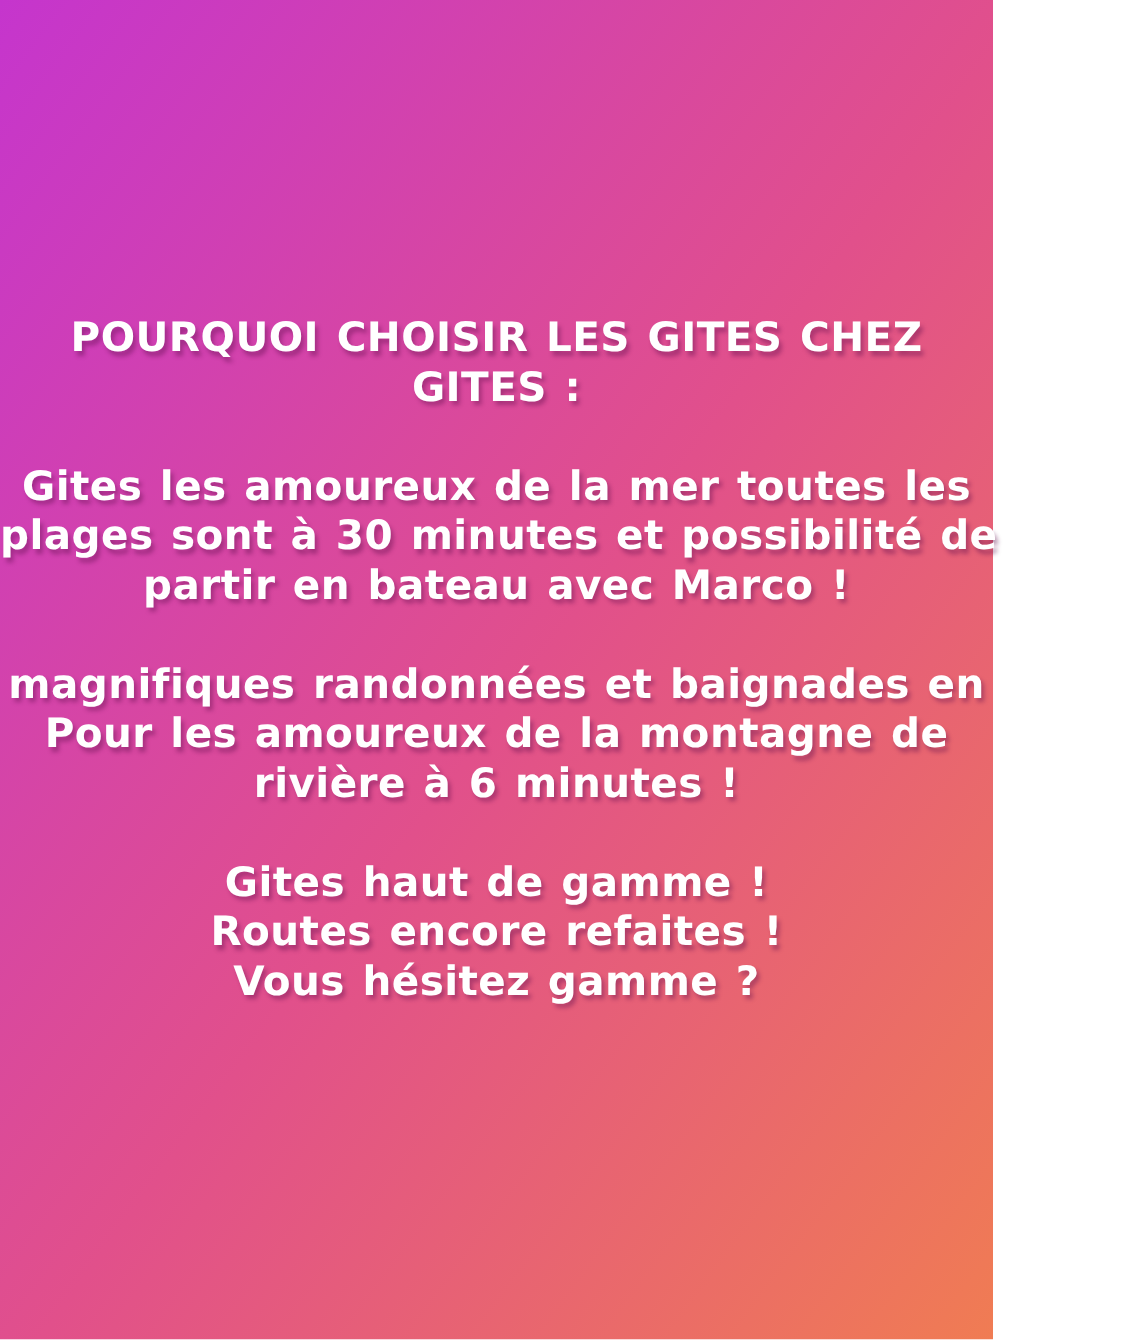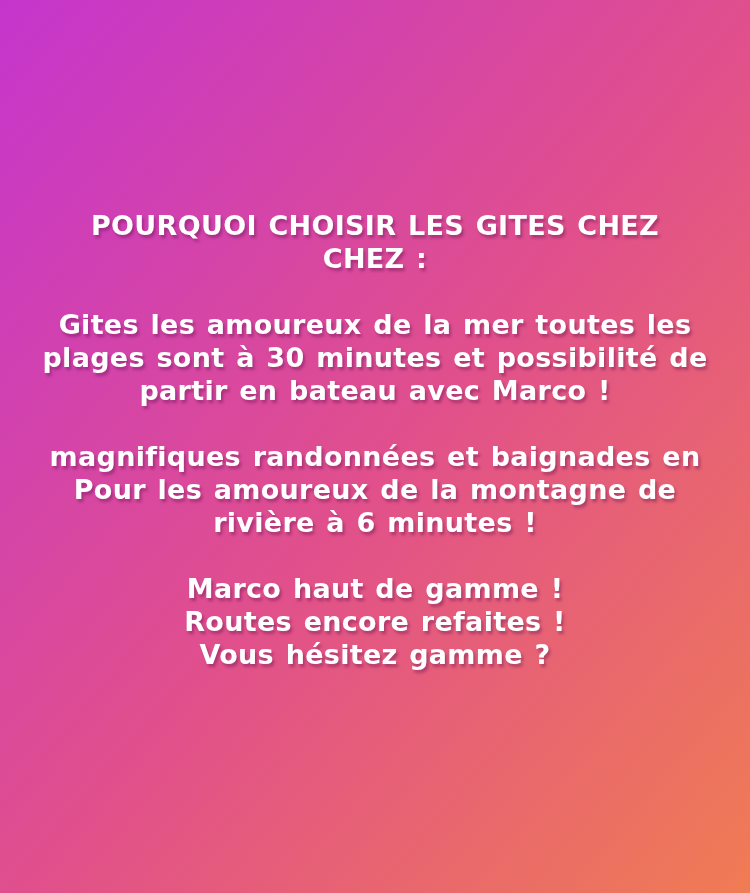--- a/index.html
+++ b/index.html
@@ -11,21 +11,21 @@
   html, body {
     margin: 0;
     padding: 0;
   }
   body {
     width: 750px;
     height: 893px;
     overflow: hidden;
   }
   .story {
-    width: 750px;
+    width: 662px;
     height: 893px;
     background: linear-gradient(
       to bottom right,
       var(--gradient-top-left, #c535cd) 0%,
       var(--gradient-middle, #e1508b) 52%,
       var(--gradient-bottom-right, #f07c53) 100%
     );
     box-sizing: border-box;
   }
   .text-block {
@@ -51,35 +51,35 @@
   }
 </style>
 </head>
 <body>
 
 <div class="story">
   <div class="text-block">
 
     <div class="para">
       <div class="line">POURQUOI CHOISIR LES GITES CHEZ</div>
-      <div class="line">CHEZ :</div>
+      <div class="line">GITES :</div>
     </div>
 
     <div class="para">
       <div class="line">Gites les amoureux de la mer toutes les</div>
       <div class="line">plages sont à 30 minutes et possibilité de</div>
       <div class="line">partir en bateau avec Marco !</div>
     </div>
 
     <div class="para">
       <div class="line">magnifiques randonnées et baignades en</div>
       <div class="line">Pour les amoureux de la montagne de</div>
       <div class="line">rivière à 6 minutes !</div>
     </div>
 
     <div class="para">
-      <div class="line">Marco haut de gamme !</div>
+      <div class="line">Gites haut de gamme !</div>
       <div class="line">Routes encore refaites !</div>
       <div class="line">Vous hésitez gamme ?</div>
     </div>
 
   </div>
 </div>
 
 </body></html>

